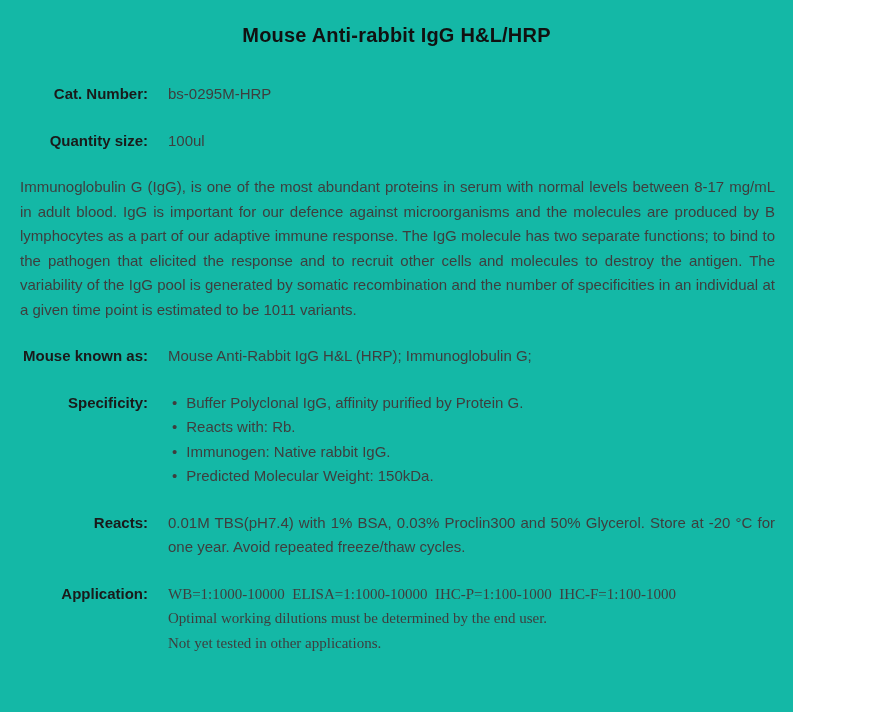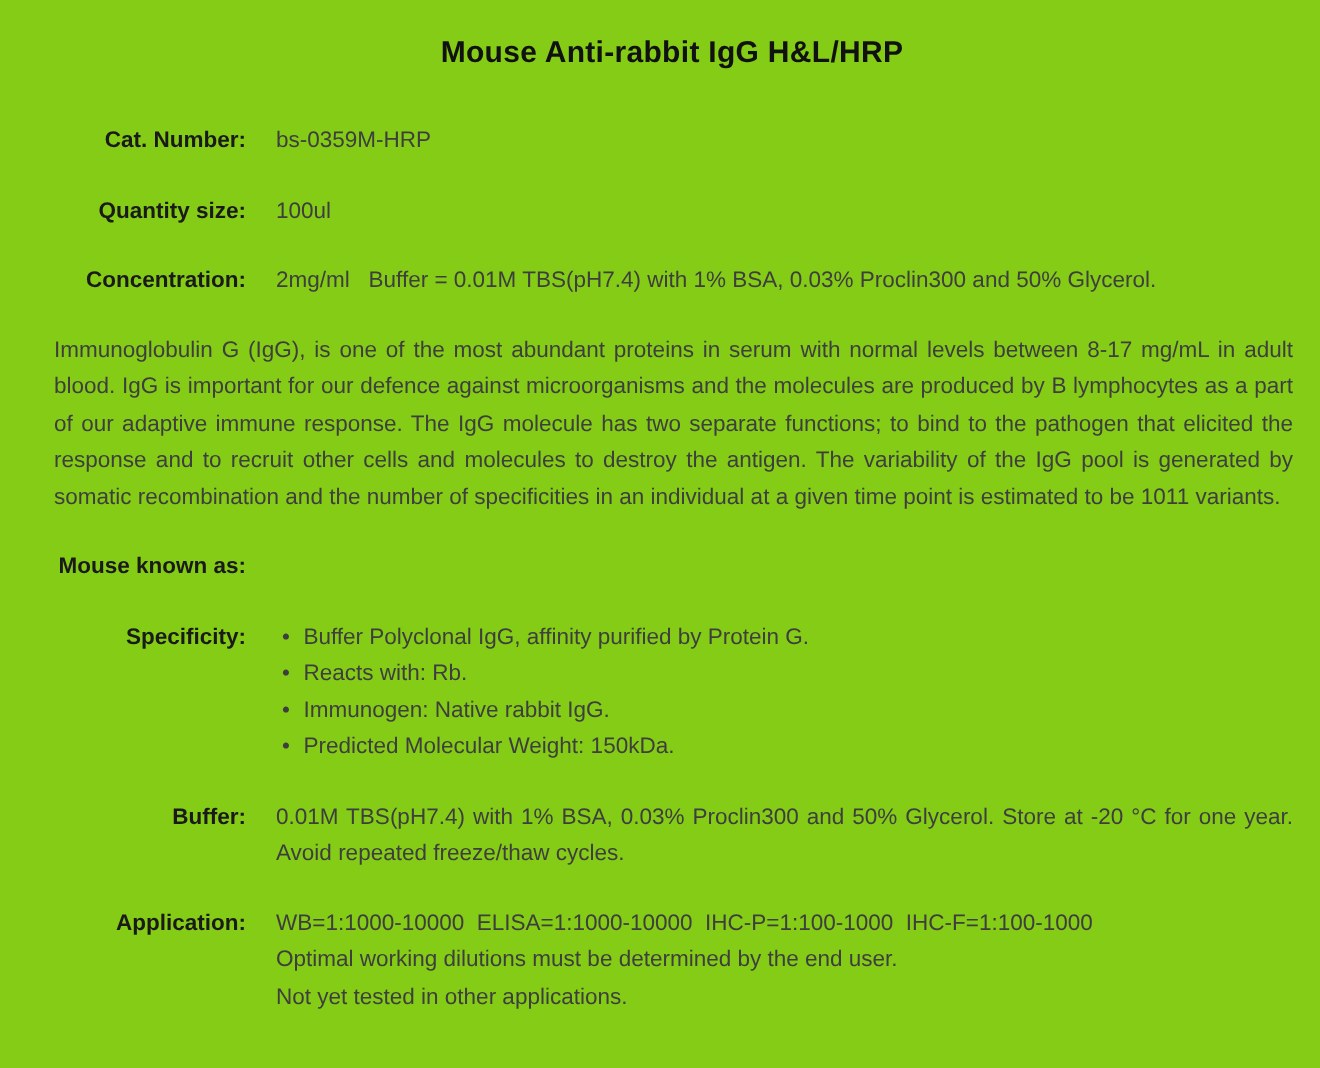--- a/index.html
+++ b/index.html
@@ -2,24 +2,24 @@
 <html><head>
 <meta charset="utf-8">
 <style>
   * { margin: 0; padding: 0; box-sizing: border-box; }
   html, body {
     background: #ffffff;
     width: 880px;
     font-family: "Liberation Sans", "DejaVu Sans", sans-serif;
   }
   .page {
-    width: 880px;
+    width: 793px;
     min-height: 712px;
-    background: #84cc16;
-    padding: 16px 18px 10px 16px;
+    background: #14b8a6;
+    padding: 16px 18px 10px 0;
   }
   .doc-title {
     text-align: center;
     font-size: 20px;
     font-weight: bold;
     color: #111111;
     letter-spacing: 0.2px;
     margin: 6px 0 34px 18px;
     line-height: 26px;
   }
@@ -52,50 +52,47 @@
     display: flex;
     align-items: flex-start;
     line-height: 24.5px;
   }
   .bullet-dot {
     flex: 0 0 auto;
     padding: 0 9px 0 4px;
     font-size: 15px;
     color: #3e3e3e;
   }
-  .app-line { line-height: 24.5px; white-space: pre-wrap; }
+  .app-line { line-height: 24.5px; white-space: pre-wrap; font-family: Liberation Serif, serif; }
 </style>
 </head>
 <body>
 
 <div class="page">
 
   <h1 class="doc-title">Mouse Anti-rabbit IgG H&amp;L/HRP</h1>
 
   <div class="row">
     <div class="label-cell">Cat. Number:</div>
-    <div class="value-cell">bs-0359M-HRP</div>
+    <div class="value-cell">bs-0295M-HRP</div>
   </div>
 
   <div class="row">
     <div class="label-cell">Quantity size:</div>
     <div class="value-cell">100ul</div>
   </div>
 
-  <div class="row">
-    <div class="label-cell">Concentration:</div>
-    <div class="value-cell preserve">2mg/ml   Buffer = 0.01M TBS(pH7.4) with 1% BSA, 0.03% Proclin300 and 50% Glycerol.</div>
-  </div>
 
   <div class="row">
     <div class="value-cell justify">Immunoglobulin G (IgG), is one of the most abundant proteins in serum with normal levels between 8-17 mg/mL in adult blood. IgG is important for our defence against microorganisms and the molecules are produced by B lymphocytes as a part of our adaptive immune response. The IgG molecule has two separate functions; to bind to the pathogen that elicited the response and to recruit other cells and molecules to destroy the antigen. The variability of the IgG pool is generated by somatic recombination and the number of specificities in an individual at a given time point is estimated to be 1011 variants.</div>
   </div>
 
   <div class="row">
     <div class="label-cell">Mouse known as:</div>
+    <div class="value-cell">Mouse Anti-Rabbit IgG H&amp;L (HRP); Immunoglobulin G;</div>
   </div>
 
   <div class="row">
     <div class="label-cell">Specificity:</div>
     <div class="value-cell">
       <ul class="bullet-list">
         <li class="bullet-item">
           <span class="bullet-dot">•</span>
           <span>Buffer Polyclonal IgG, affinity purified by Protein G.</span>
         </li>
@@ -109,21 +106,21 @@
         </li>
         <li class="bullet-item">
           <span class="bullet-dot">•</span>
           <span>Predicted Molecular Weight: 150kDa.</span>
         </li>
       </ul>
     </div>
   </div>
 
   <div class="row">
-    <div class="label-cell">Buffer:</div>
+    <div class="label-cell">Reacts:</div>
     <div class="value-cell justify">0.01M TBS(pH7.4) with 1% BSA, 0.03% Proclin300 and 50% Glycerol. Store at -20 °C for one year. Avoid repeated freeze/thaw cycles.</div>
   </div>
 
   <div class="row">
     <div class="label-cell">Application:</div>
     <div class="value-cell">
       <div class="app-line">WB=1:1000-10000  ELISA=1:1000-10000  IHC-P=1:100-1000  IHC-F=1:100-1000</div>
       <div class="app-line">Optimal working dilutions must be determined by the end user.</div>
       <div class="app-line">Not yet tested in other applications.</div>
     </div>

